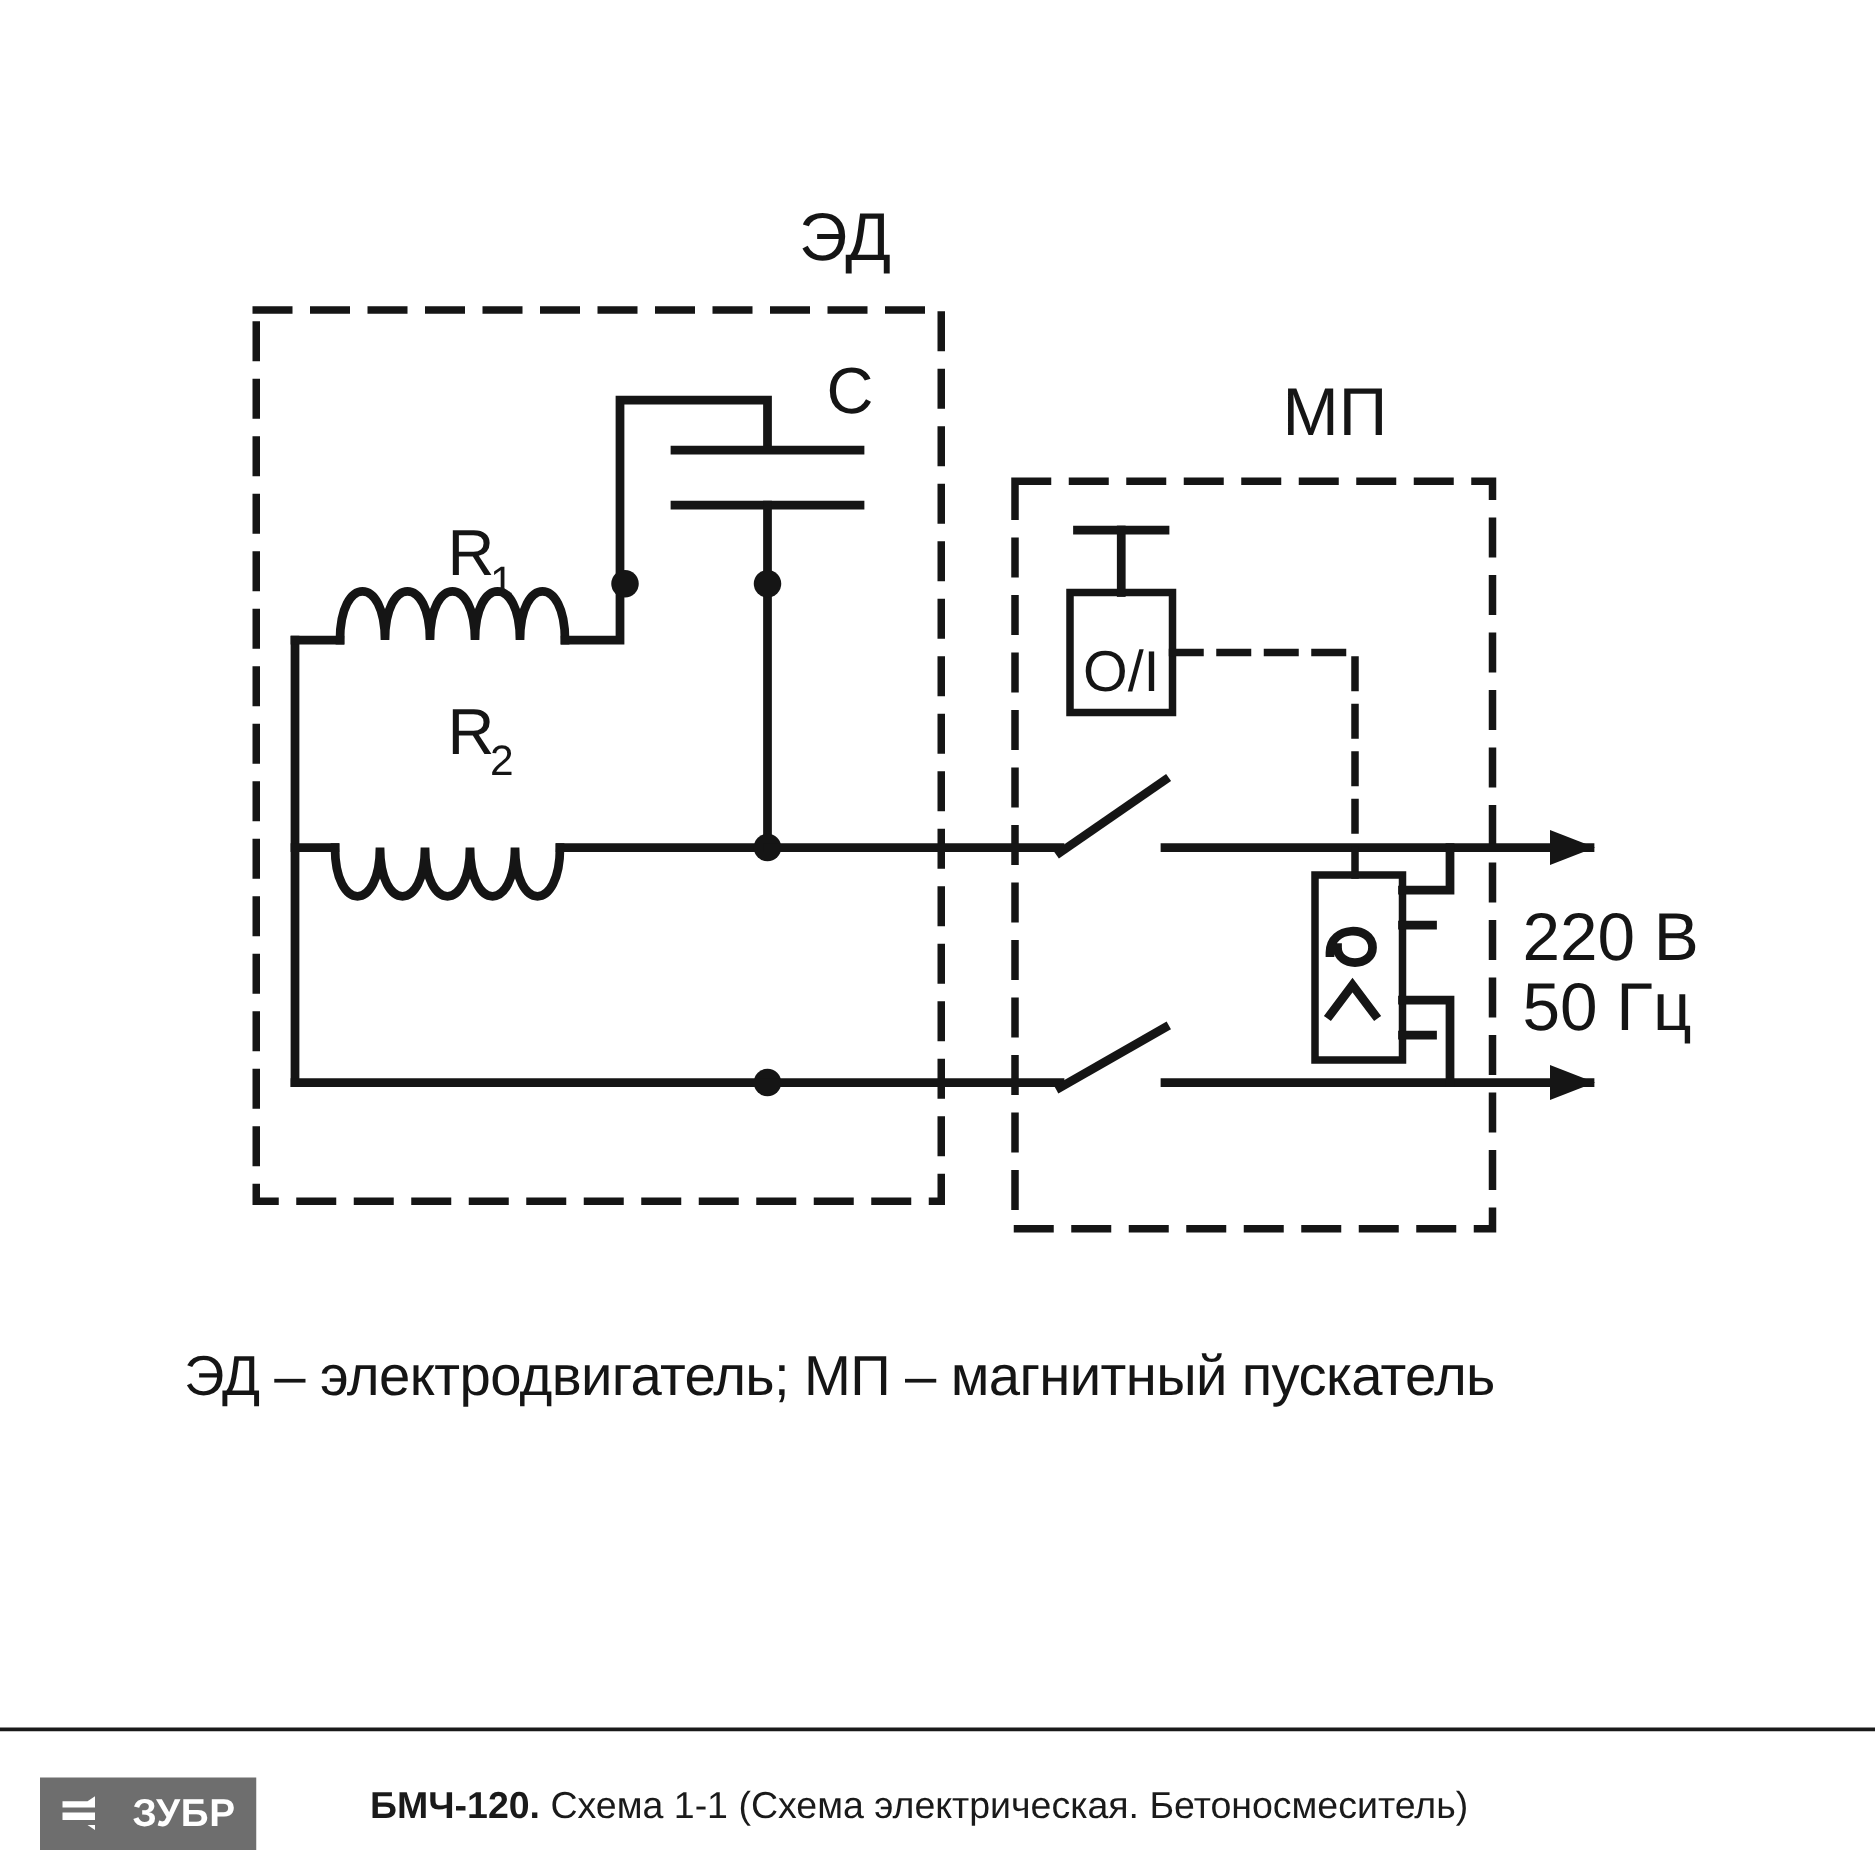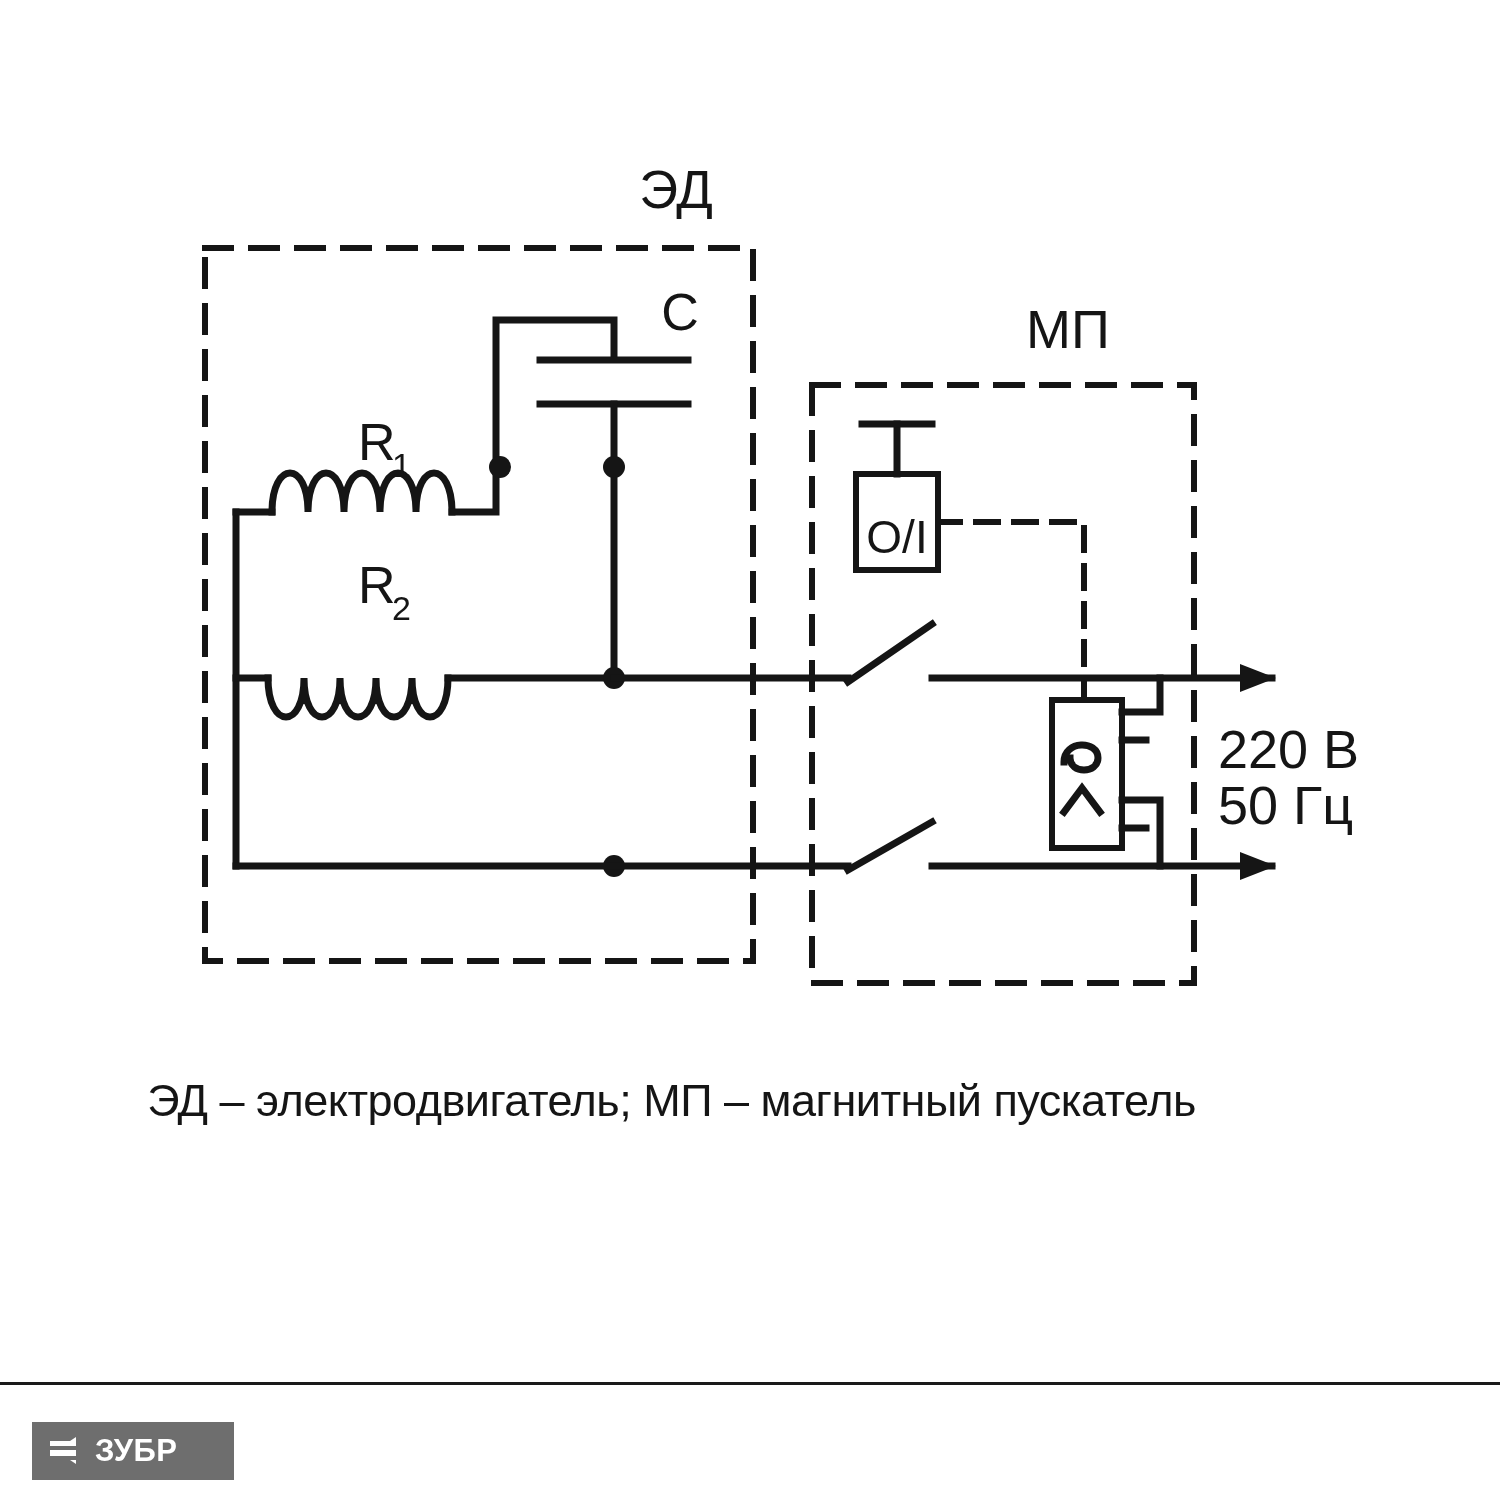--- a/index.html
+++ b/index.html
@@ -51,26 +51,26 @@
     position: absolute;
     left: 0;
     top: 1420px;
     width: 1500px;
     height: 70px;
   }
   .brand {
     position: absolute;
     left: 32px;
     top: 2px;
-    width: 202px;
+    width: 173px;
     height: 58px;
     background: #6e6e6e;
     display: flex;
     align-items: center;
-    gap: 11px;
+    gap: 22px;
     padding-left: 14px;
     box-sizing: border-box;
   }
   .brand-mark {
     width: 38px;
     height: 34px;
     flex: none;
   }
   .brand-text {
     color: #ffffff;
@@ -194,15 +194,19 @@
 
   <div class="footer">
     <div class="brand">
       <svg class="brand-mark" viewBox="0 0 38 34">
         <path d="M4 7 H24 L30 3 L30 12 L4 12 Z" fill="#ffffff"></path>
         <path d="M4 16 H30 V22 H4 Z" fill="#ffffff"></path>
         <path d="M4 26 H24 L30 30 L30 26 Z" fill="#ffffff"></path>
       </svg>
       <span class="brand-text">ЗУБР</span>
     </div>
+    <div class="footer-text">
+      <span class="footer-model">БМЧ-120.</span>
+      <span class="footer-desc">Схема 1-1 (Схема электрическая. Бетоносмеситель)</span>
+    </div>
   </div>
 
 </div>
 
 </body></html>

